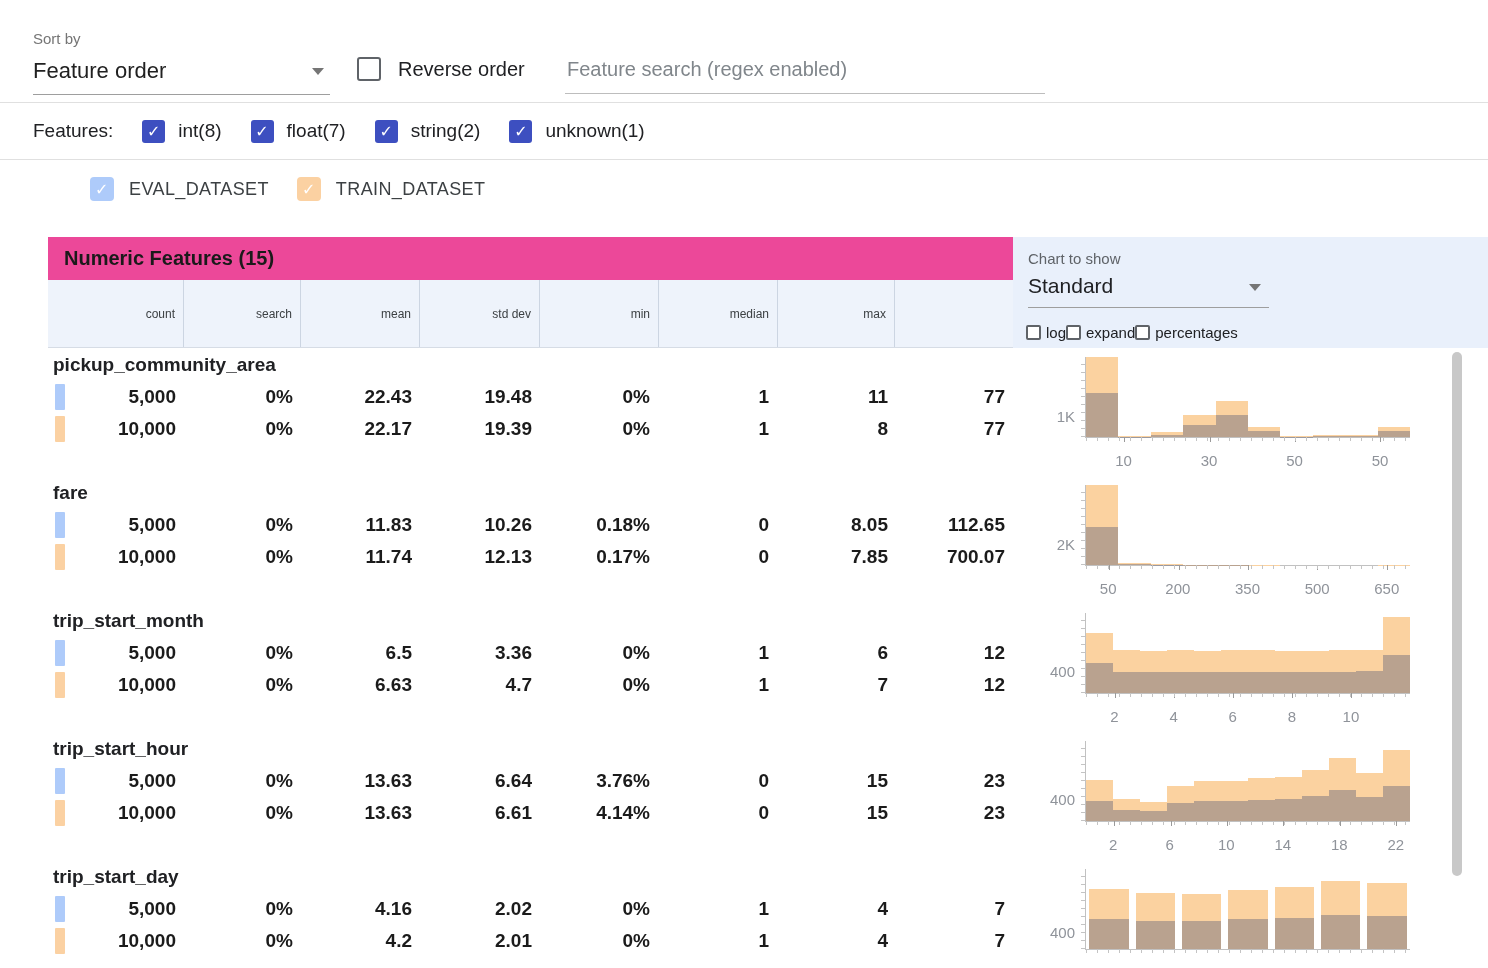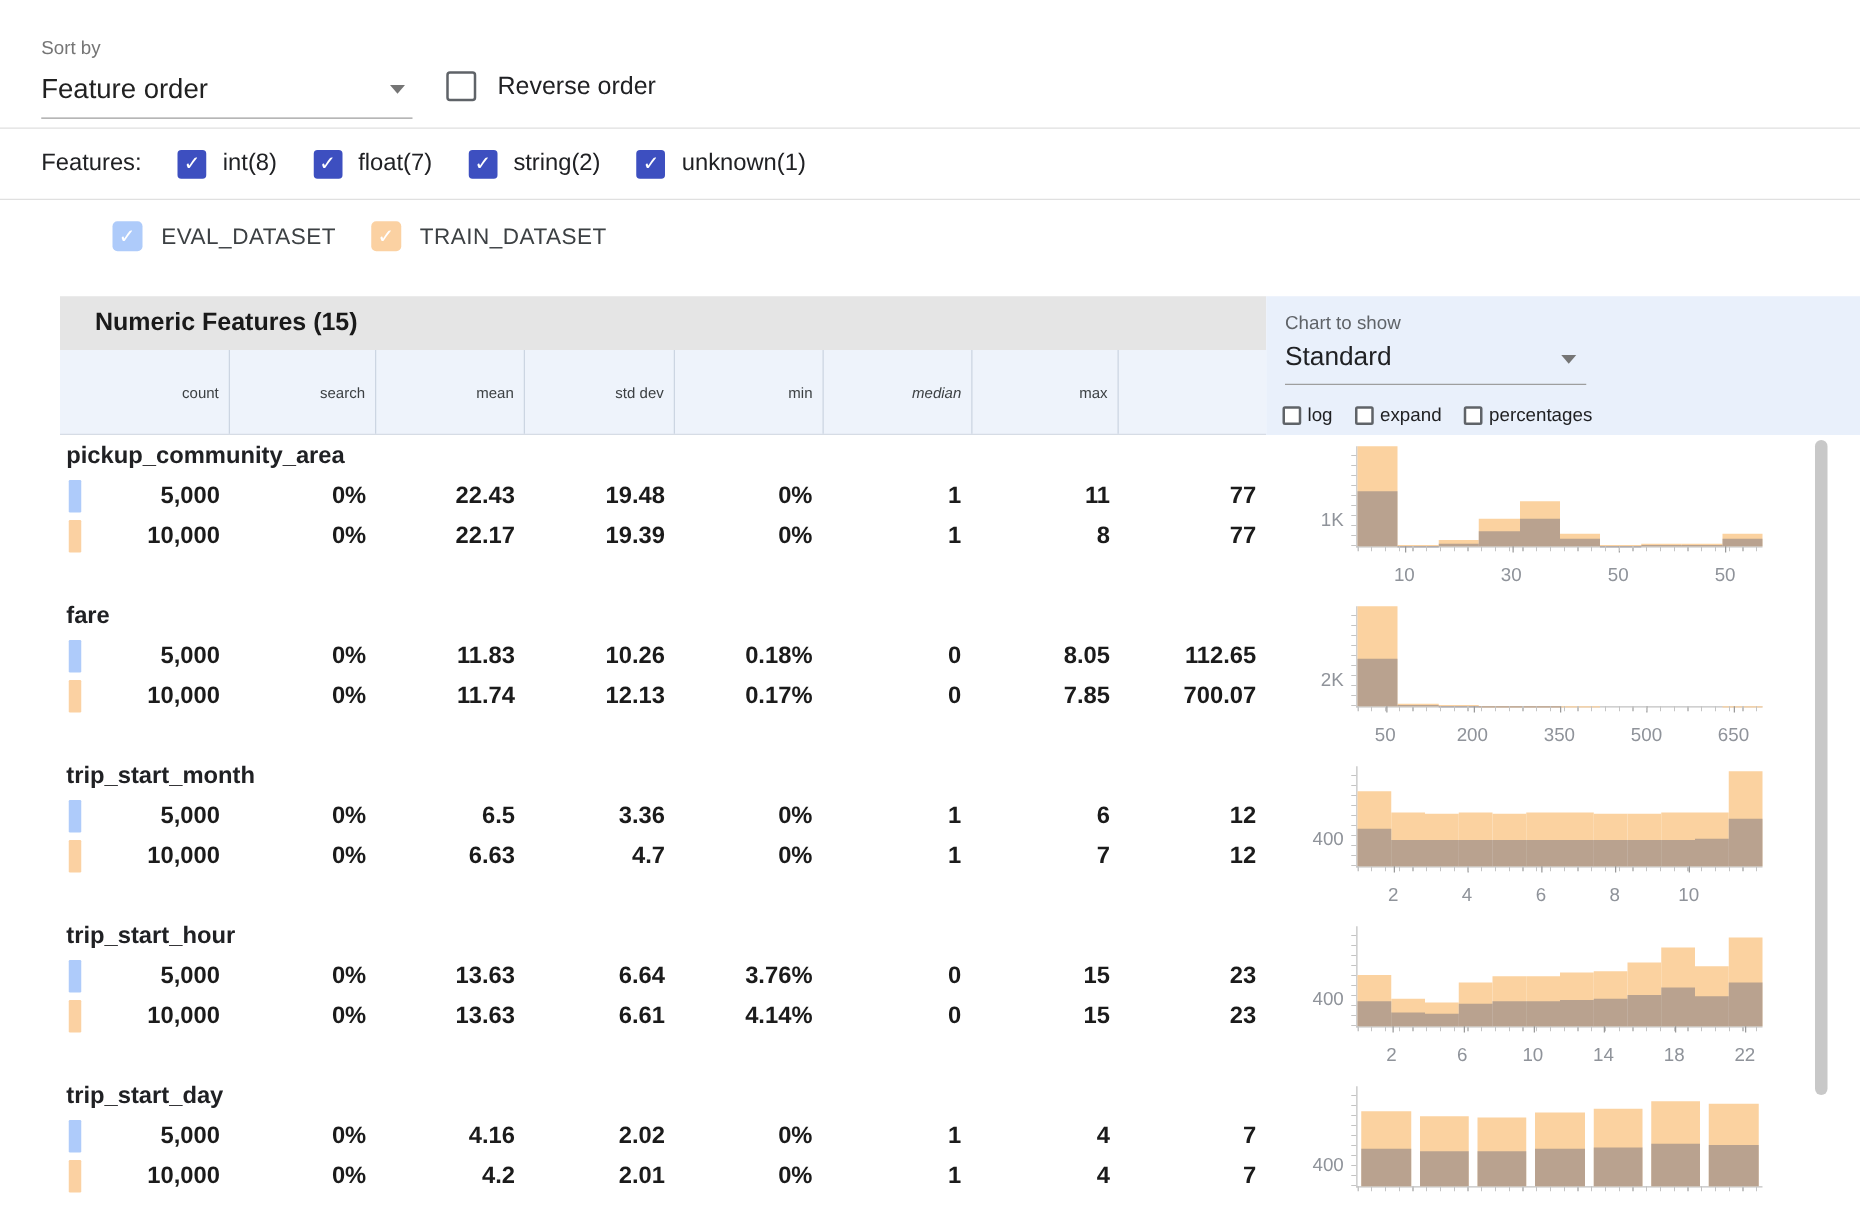--- a/index.html
+++ b/index.html
@@ -37,31 +37,31 @@
   
   .datasets{height:58px;display:flex;align-items:center;padding-left:90px;gap:28px}
   .ds-item{display:flex;align-items:center;gap:15px;font-size:18px;color:#3c4043;
     letter-spacing:.4px;cursor:pointer}
   .ds-cbx{width:24px;height:24px;border-radius:4px;position:relative;display:inline-block;flex:none}
 
   
   .tbl{margin:19px 0 0 48px;width:1440px;position:relative}
   .tbl-head{display:flex}
   .head-left{width:965px}
-  .title-band{height:43px;background:#e5e5e5;display:flex;align-items:center;padding-left:28px;
+  .title-band{height:43px;background:#ec4899;display:flex;align-items:center;padding-left:16px;
     font-size:20px;font-weight:bold;color:#1a1a1a}
   .col-head{height:68px;display:flex;background:#eef3fb;border-bottom:1px solid #d6dce5}
   .col-cell{display:flex;align-items:center;justify-content:flex-end;padding-right:8px;
     font-size:12px;color:#3c4043;border-right:1px solid #ccd5e2}
   .chart-panel{width:475px;height:111px;background:#e9f0fb;position:relative}
   .cp-label{position:absolute;left:15px;top:13px;font-size:15px;color:#5f6368}
   .cp-select{position:absolute;left:15px;top:37px;width:241px;font-size:21px;color:#202124;
     border-bottom:1px solid #9e9e9e;padding:0 24px 9px 0;cursor:pointer}
   .cp-select .chev{position:absolute;right:8px;top:10px}
-  .cp-checks{position:absolute;left:13px;bottom:7px;display:flex;gap:18px;align-items:center}
+  .cp-checks{position:absolute;left:13px;bottom:7px;display:flex;align-items:center}
   .cp-check{display:flex;align-items:center;gap:5px;font-size:15px;color:#202124;cursor:pointer}
   .cp-box{width:15px;height:15px;border:2px solid #5f6368;border-radius:2px;background:#fff;flex:none}
 
   
   .feature-block{display:flex;height:128px}
   .stats{width:965px;position:relative}
   .fname{height:33px;display:flex;align-items:center;padding-left:5px;font-weight:bold;font-size:19px}
   .drow{height:32px;position:relative;display:flex}
   .swatch{position:absolute;left:7px;top:3px;width:10px;height:26px;border-radius:1px}
   .cell{display:flex;align-items:center;justify-content:flex-end;padding-right:8px;
@@ -92,20 +92,21 @@
 <div class="topbar">
   <div class="sortby-label">Sort by</div>
   <div class="sortby-select">
     <span>Feature order</span>
     <span class="chev"></span>
   </div>
   <label class="reverse">
     <span class="cbx-empty"></span>
     <span>Reverse order</span>
   </label>
+  <input class="search" placeholder="Feature search (regex enabled)" style="">
 </div>
 
 <div class="filters">
   <span class="filters-label">Features:</span>
   <div class="filters-options">
       <label class="filter-item">
         <span class="cbx-checked ck"></span>
         <span>int(8)</span>
       </label>
       <label class="filter-item">
@@ -137,21 +138,21 @@
 <div class="tbl">
   <div class="tbl-head">
     <div class="head-left">
       <div class="title-band">Numeric Features (15)</div>
       <div class="col-head">
           <div class="col-cell" style="width: 136px;">count</div>
           <div class="col-cell" style="width: 117px;">search</div>
           <div class="col-cell" style="width: 119px;">mean</div>
           <div class="col-cell" style="width: 120px;">std dev</div>
           <div class="col-cell" style="width: 119px;">min</div>
-          <div class="col-cell" style="width: 119px; font-style: italic;">median</div>
+          <div class="col-cell" style="width: 119px;">median</div>
           <div class="col-cell" style="width: 117px;">max</div>
         </div>
     </div>
     <div class="chart-panel">
       <div class="cp-label">Chart to show</div>
       <div class="cp-select">
         <span>Standard</span>
         <span class="chev"></span>
       </div>
       <div class="cp-checks">

